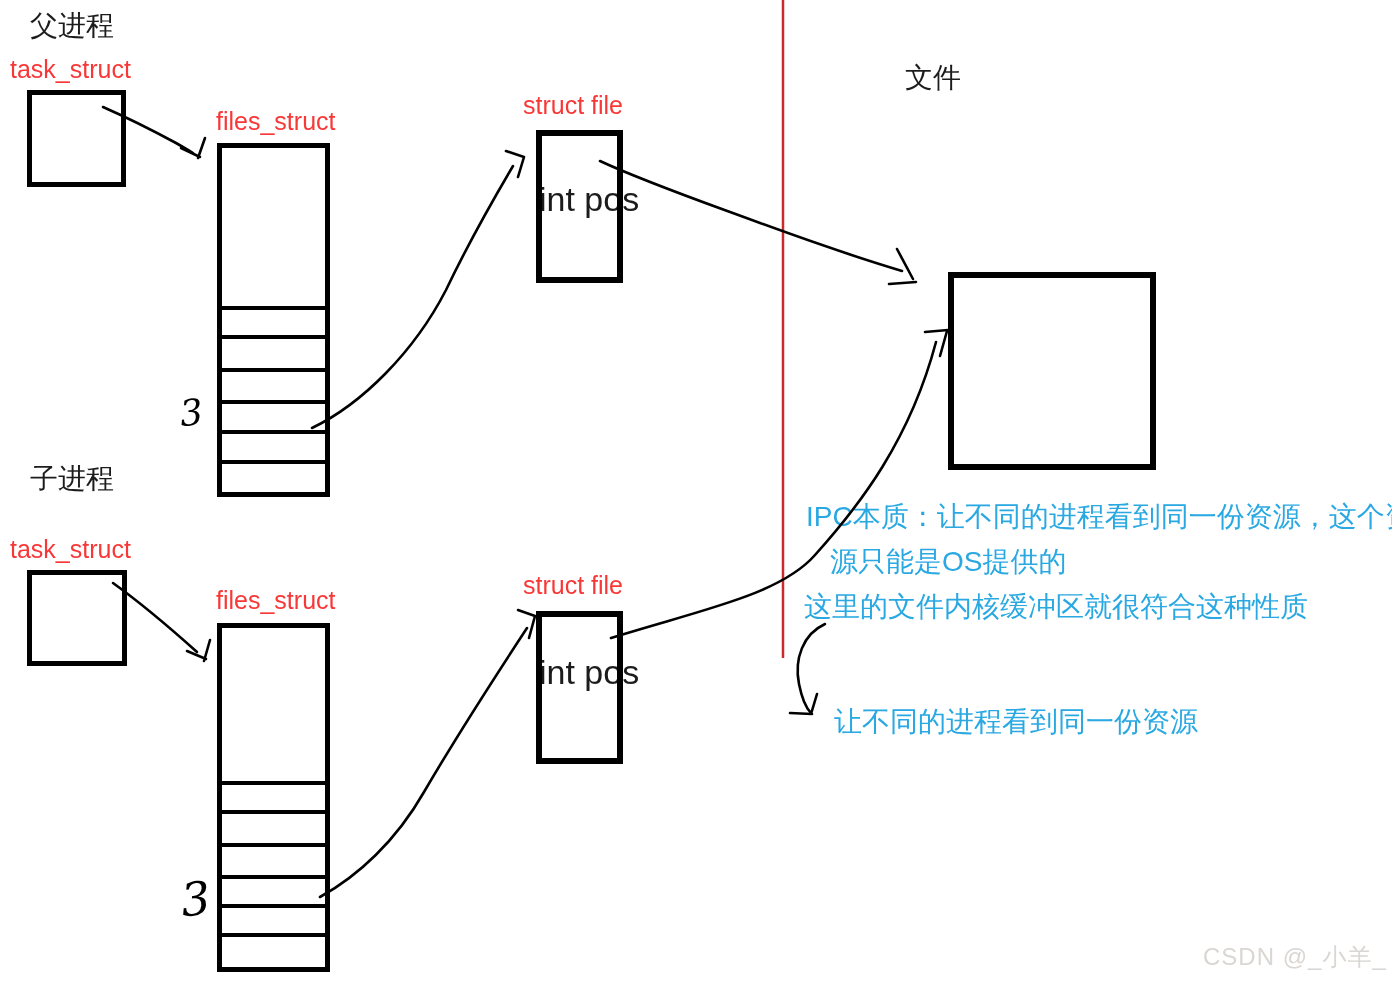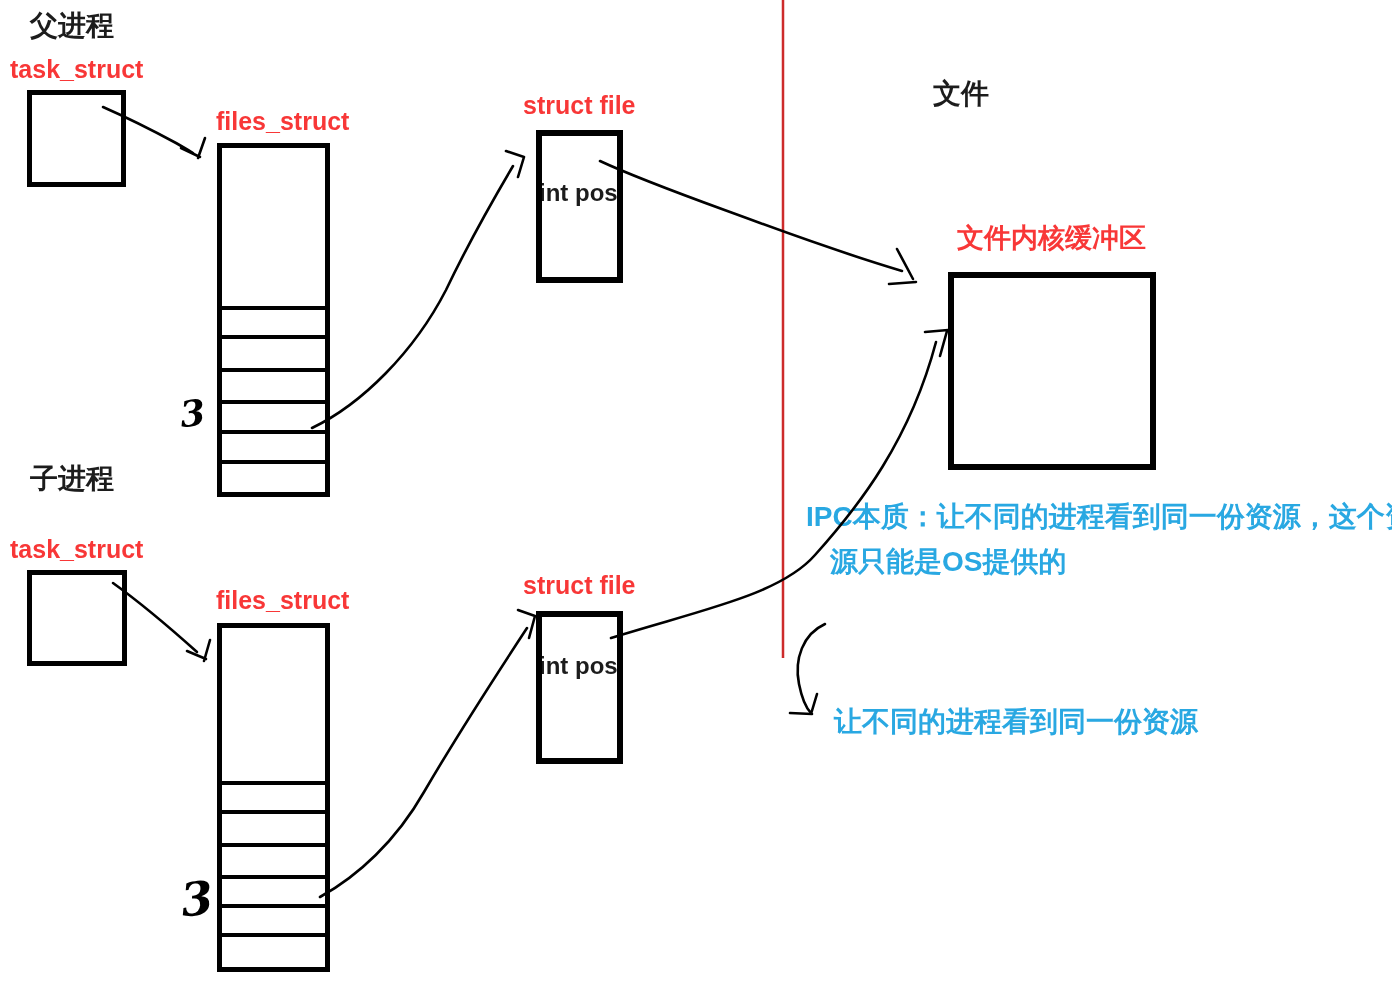--- a/index.html
+++ b/index.html
@@ -2,33 +2,32 @@
 <html><head>
 <meta charset="utf-8">
 <style>
   html,body{margin:0;padding:0;background:#ffffff;}
   .canvas{
     position:relative;
     width:1392px;height:981px;
     background:#ffffff;
     font-family:"Liberation Sans", sans-serif;
     overflow:hidden;
-    font-weight:bold;
   }
   .t{
     position:absolute;
     white-space:nowrap;
     line-height:1.12;
     color:#1c1c1c;
   }
   .red{color:#f83737;text-align:center;}
   .blue{color:#29a8e2;}
   .fs28{font-size:28px;}
   .fs27{font-size:27px;}
-  .fs26{font-size:24px;}
+  .fs26{font-size:34px;}
   .fs25{font-size:25px;}
   .box{
     position:absolute;
     box-sizing:border-box;
     border:5px solid #000;
     background:transparent;
   }
   .b6{border-width:6px;}
   .fd3{
     position:absolute;
@@ -70,34 +69,35 @@
 
 <div class="canvas">
 
   <div class="t fs28" style="left:30px;top:10px;">父进程</div>
   <div class="t fs25 red" style="left:10px;top:55px;">task_struct</div>
   <div class="t fs25 red" style="left:216px;top:107px;">files_struct</div>
   <div class="t fs25 red" style="left:523px;top:91px;">struct file</div>
   <div class="t fs26" style="left:539px;top:180px;">int pos</div>
   <div class="fd3" style="left:180px;top:392px;font-size:36px;">3</div>
 
-  <div class="t fs28" style="left:905px;top:78px;margin-left:28px;">文件</div>
-  <div class="t fs27 red" style="left:957px;top:223px;">文件内核缓冲区</div>
+  <div class="t fs28" style="left:905px;top:62px;">文件</div>
 
   <div class="t fs28" style="left:30px;top:463px;">子进程</div>
   <div class="t fs25 red" style="left:10px;top:535px;">task_struct</div>
   <div class="t fs25 red" style="left:216px;top:586px;">files_struct</div>
   <div class="t fs25 red" style="left:523px;top:571px;">struct file</div>
   <div class="t fs26" style="left:539px;top:653px;">int pos</div>
   <div class="fd3" style="left:181px;top:872px;font-size:46px;">3</div>
 
   <div class="t fs28 blue" style="left:806px;top:501px;">IPC本质：让不同的进程看到同一份资源，这个资</div>
   <div class="t fs28 blue" style="left:830px;top:546px;">源只能是OS提供的</div>
+  <div class="t fs28 blue" style="left:804px;top:591px;">这里的文件内核缓冲区就很符合这种性质</div>
   <div class="t fs28 blue" style="left:834px;top:706px;">让不同的进程看到同一份资源</div>
 
+  <div class="watermark" style="left:1203px;top:941px;">CSDN @_小羊_</div>
 
   <div class="box" style="left:27px;top:90px;width:99px;height:97px;"></div>
   <div class="box" style="left:217px;top:143px;width:113px;height:354px;"></div>
   <div class="box b6" style="left:536px;top:130px;width:87px;height:153px;"></div>
   <div class="box b6" style="left:948px;top:272px;width:208px;height:198px;"></div>
   <div class="box" style="left:27px;top:570px;width:100px;height:96px;"></div>
   <div class="box" style="left:217px;top:623px;width:113px;height:349px;"></div>
   <div class="box b6" style="left:536px;top:611px;width:87px;height:153px;"></div>
 
   <svg class="overlay" width="1392" height="981" viewBox="0 0 1392 981">

